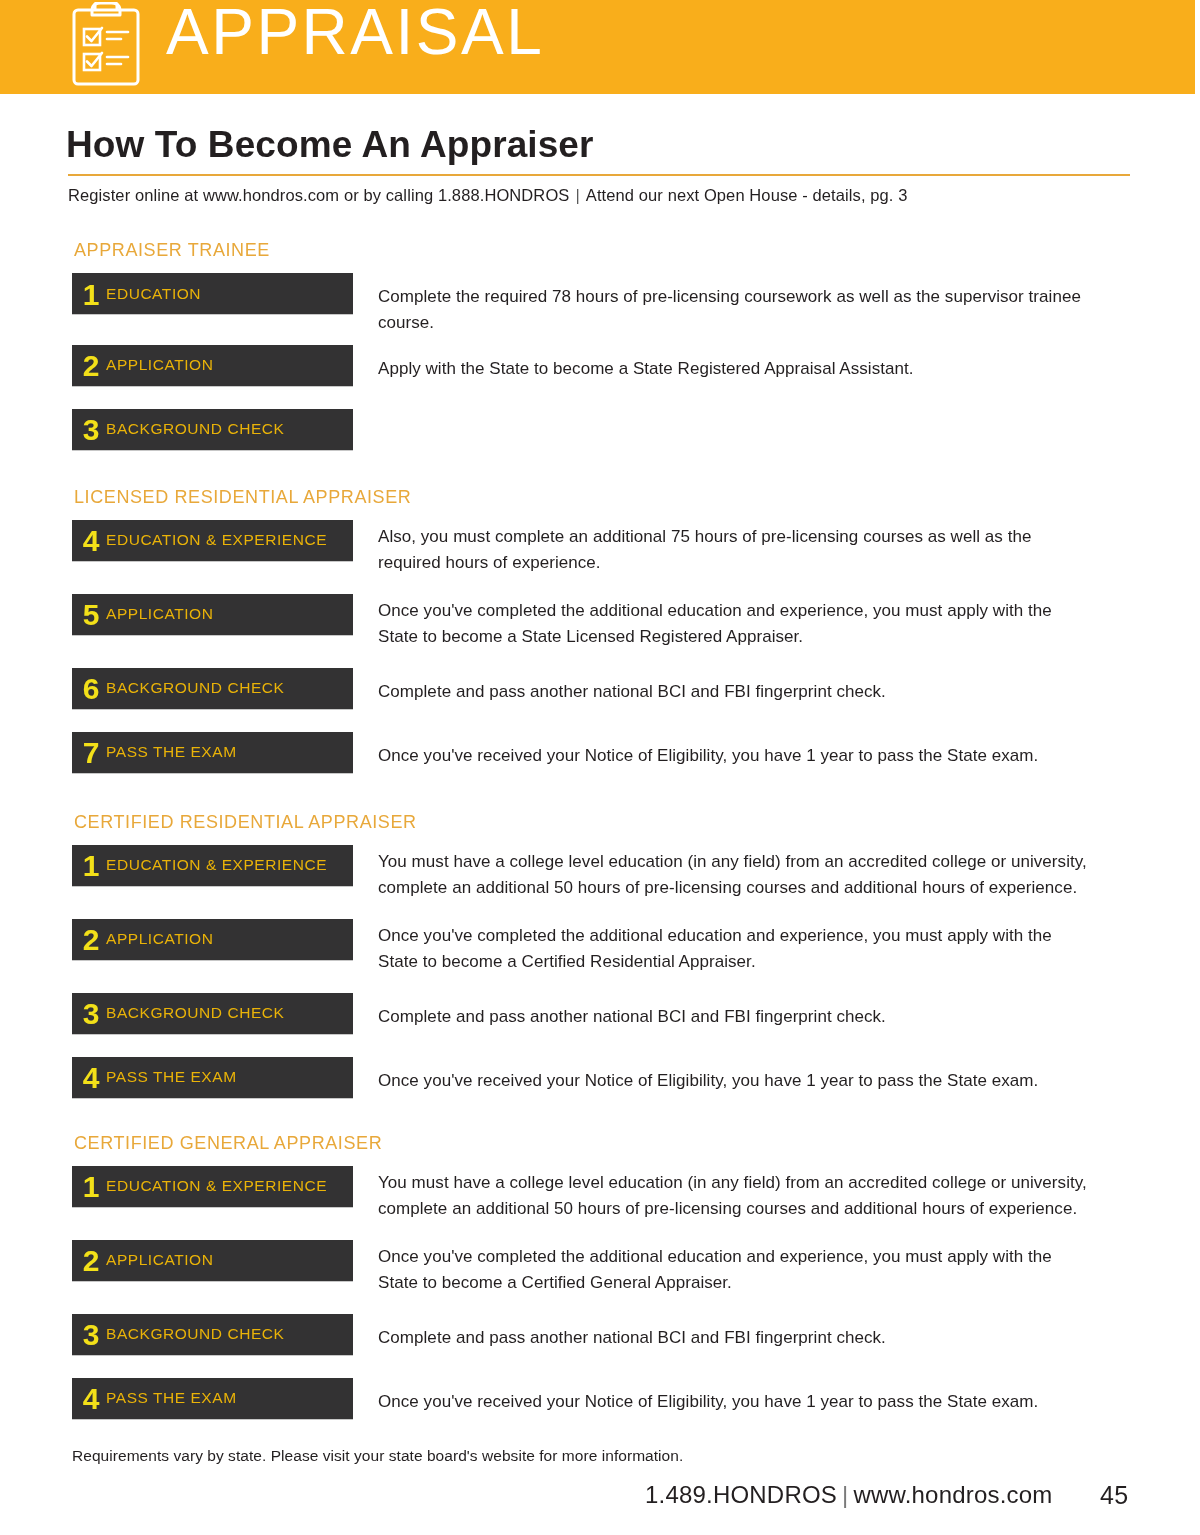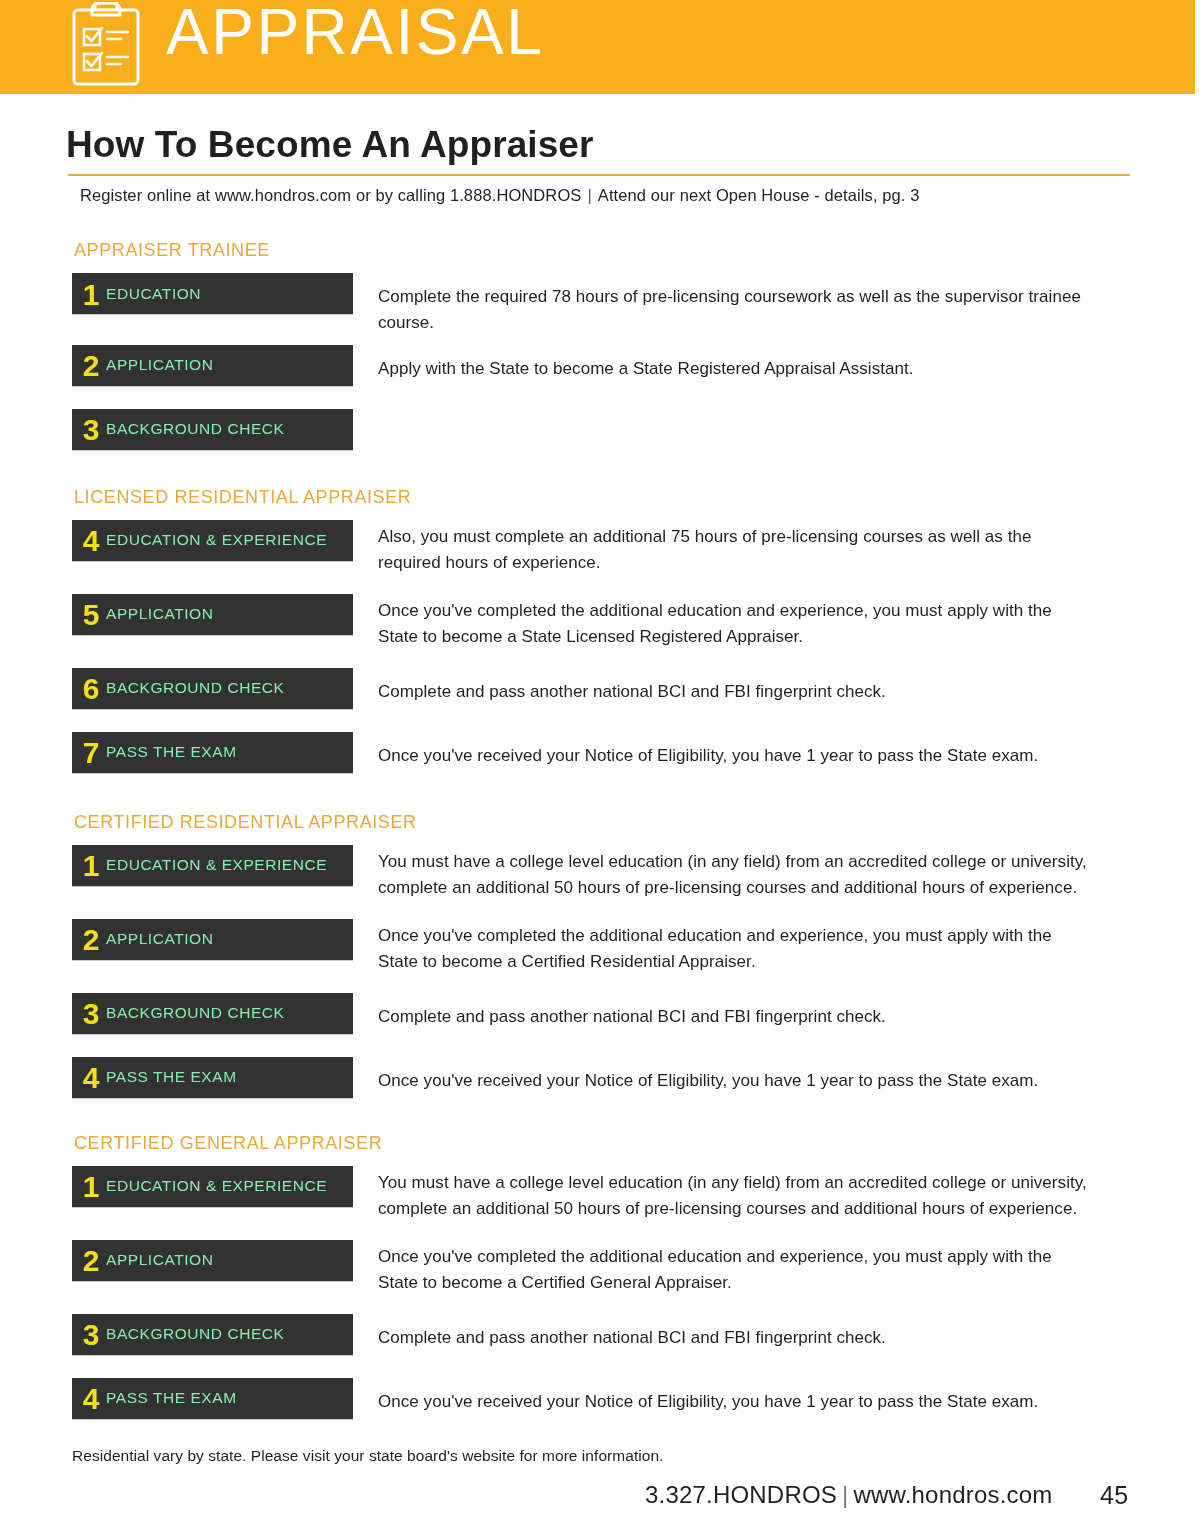--- a/index.html
+++ b/index.html
@@ -62,21 +62,21 @@
     left: 68px;
     top: 174px;
     width: 1062px;
     height: 2px;
     background: #e8a83a;
   }
 
   
   .subline {
     position: absolute;
-    left: 80px;
+    left: 68px;
     top: 186px;
     font-size: 16.5px;
     color: #231f20;
     letter-spacing: 0.1px;
     white-space: nowrap;
   }
   .subline .sep {
     padding: 0 6px;
     color: #5a5a5a;
   }
@@ -128,21 +128,21 @@
     font-weight: 700;
     color: #f3e019;
     line-height: 1;
     padding-left: 4px;
     box-sizing: border-box;
     transform: translateY(1px);
   }
   .step-label {
     font-size: 15.5px;
     letter-spacing: 0.55px;
-    color: #86efac;
+    color: #eab308;
     font-weight: 400;
     white-space: nowrap;
   }
   .step-desc {
     margin-left: 25px;
     margin-top: 11px;
     width: 730px;
     font-size: 17px;
     line-height: 1.55;
     color: #231f20;
@@ -357,20 +357,20 @@
       <div class="step-bar">
         <span class="step-num">4</span>
         <span class="step-label">PASS THE EXAM</span>
       </div>
       <div class="step-desc">Once you've received your Notice of Eligibility, you have 1 year to pass the State exam.</div>
     </div>
   </div>
 
 </div>
 
-<div class="footnote">Residential vary by state. Please visit your state board's website for more information.</div>
+<div class="footnote">Requirements vary by state. Please visit your state board's website for more information.</div>
 
 <div class="footer-bar">
   <div class="footer-contact">
-    <span>3.327.HONDROS</span><span class="bar">|</span><span>www.hondros.com</span>
+    <span>1.489.HONDROS</span><span class="bar">|</span><span>www.hondros.com</span>
   </div>
   <div class="page-number">45</div>
 </div>
 
 </body></html>

